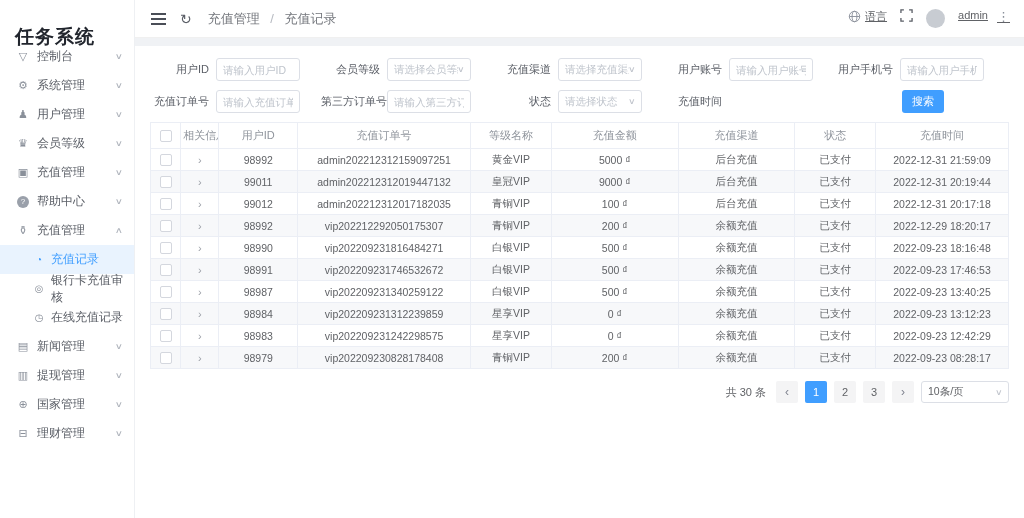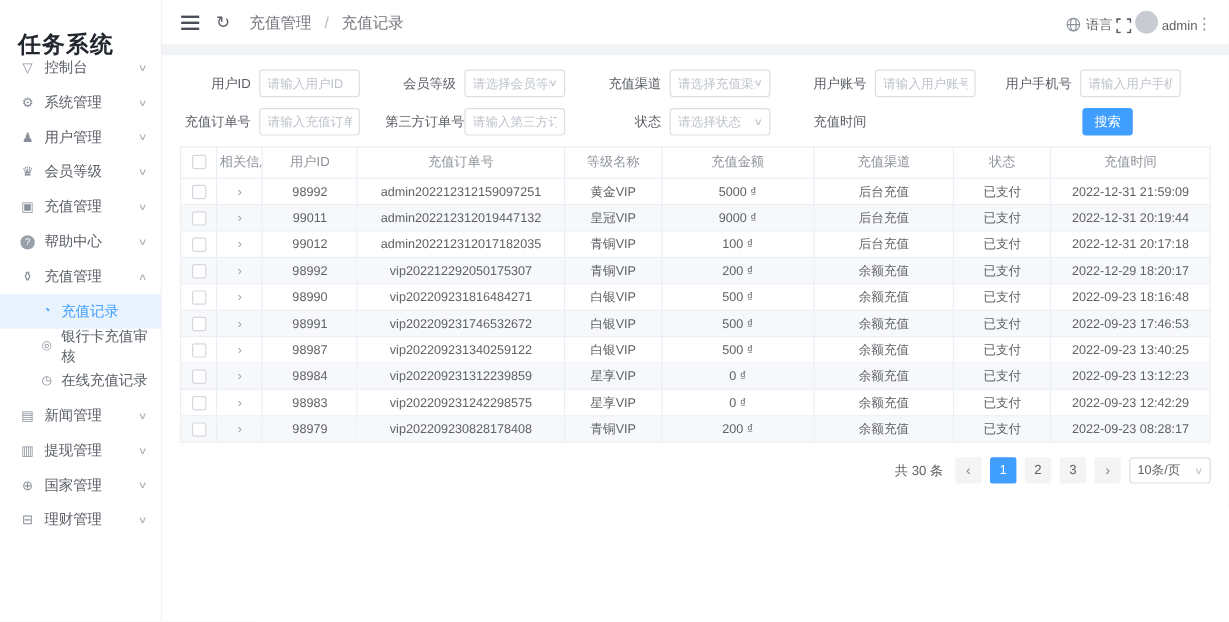--- a/index.html
+++ b/index.html
@@ -20,21 +20,21 @@
   .side-item.sub .mi { font-size:10px; width:14px; margin-right:5px; }
   .side-item.active { background:#e9f3fe; color:#409eff; }
   .side-item.active .mi { color:#409eff; }
   
   .main { flex:1; display:flex; flex-direction:column; min-width:0; }
   .topbar { height:38px; background:#fff; display:flex; align-items:center; padding:0 14px; border-bottom:1px solid #f0f0f0; flex-shrink:0; }
   .hamburger { width:15px; height:2px; background:#4a4e57; box-shadow:0 5px 0 #4a4e57, 0 10px 0 #4a4e57; margin:-9px 14px 0 2px; }
   .refresh { font-size:14px; color:#5a5e66; margin-right:16px; cursor:pointer; }
   .crumb { font-size:13px; color:#75787e; }
   .crumb .sep { margin:0 7px; color:#b6bac1; }
-  .top-right { margin-left:auto; display:flex; align-items:flex-end; gap:3px; }
+  .top-right { margin-left:auto; display:flex; align-items:flex-start; gap:13px;text-decoration:underline; }
   .lang { display:flex; align-items:center; gap:4px; font-size:11px; color:#606266; cursor:pointer; }
   .icon-svg { display:block; }
   .avatar { width:19px; height:19px; border-radius:50%; background:#c8ccd2; }
   .uname { font-size:11px; color:#606266; }
   .vdots { font-size:13px; color:#8a909a; cursor:pointer; margin-left:-4px; }
   .gapstrip { height:8px; background:#f0f2f5; flex-shrink:0; }
   .card { flex:1; background:#fff; padding:12px 15px 0 15px; overflow:hidden; }
   
   .f-row { display:flex; align-items:center; margin-bottom:9px; }
   .f-cell { display:flex; align-items:center; width:171px; flex-shrink:0; }
@@ -54,21 +54,21 @@
   td { color:#606266; font-size:10.5px; padding:3.5px 2px; }
   tr.stripe td { background:#f7f8fa; }
   .cb { display:inline-block; width:12px; height:12px; border:1px solid #d4d7de; border-radius:2px; background:#fff; vertical-align:middle; cursor:pointer; }
   .expand { color:#9ca0a8; font-size:11px; cursor:pointer; }
   
   .pagination { display:flex; justify-content:flex-end; align-items:center; gap:7px; margin-top:12px; font-size:11px; color:#606266; }
   .pg-total { margin-right:3px; }
   .pg-btn { min-width:22px; height:22px; line-height:22px; text-align:center; background:#f4f4f5; color:#606266; border-radius:2px; cursor:pointer; padding:0 4px; }
   .pg-btn.arrow { color:#808490; font-size:12px; }
   .pg-btn.active { background:#409eff; color:#fff; }
-  .pg-size { width:68px; height:22px; border:1px solid #dcdfe6; border-radius:3px; display:flex; align-items:center; justify-content:space-between; padding:0 6px; font-size:10.5px; color:#606266; background:#fff; cursor:pointer; }
+  .pg-size { width:88px; height:22px; border:1px solid #dcdfe6; border-radius:3px; display:flex; align-items:center; justify-content:space-between; padding:0 6px; font-size:10.5px; color:#606266; background:#fff; cursor:pointer; }
   .pg-size .caret { color:#c0c4cc; font-size:8px; transform:scaleX(1.3); }
 </style>
 </head>
 <body>
 
 <div class="sidebar">
   <div class="logo">任务系统</div>
   <div id="sidebar-nav">
       <div class="side-item">
         <span class="mi">▽</span>

